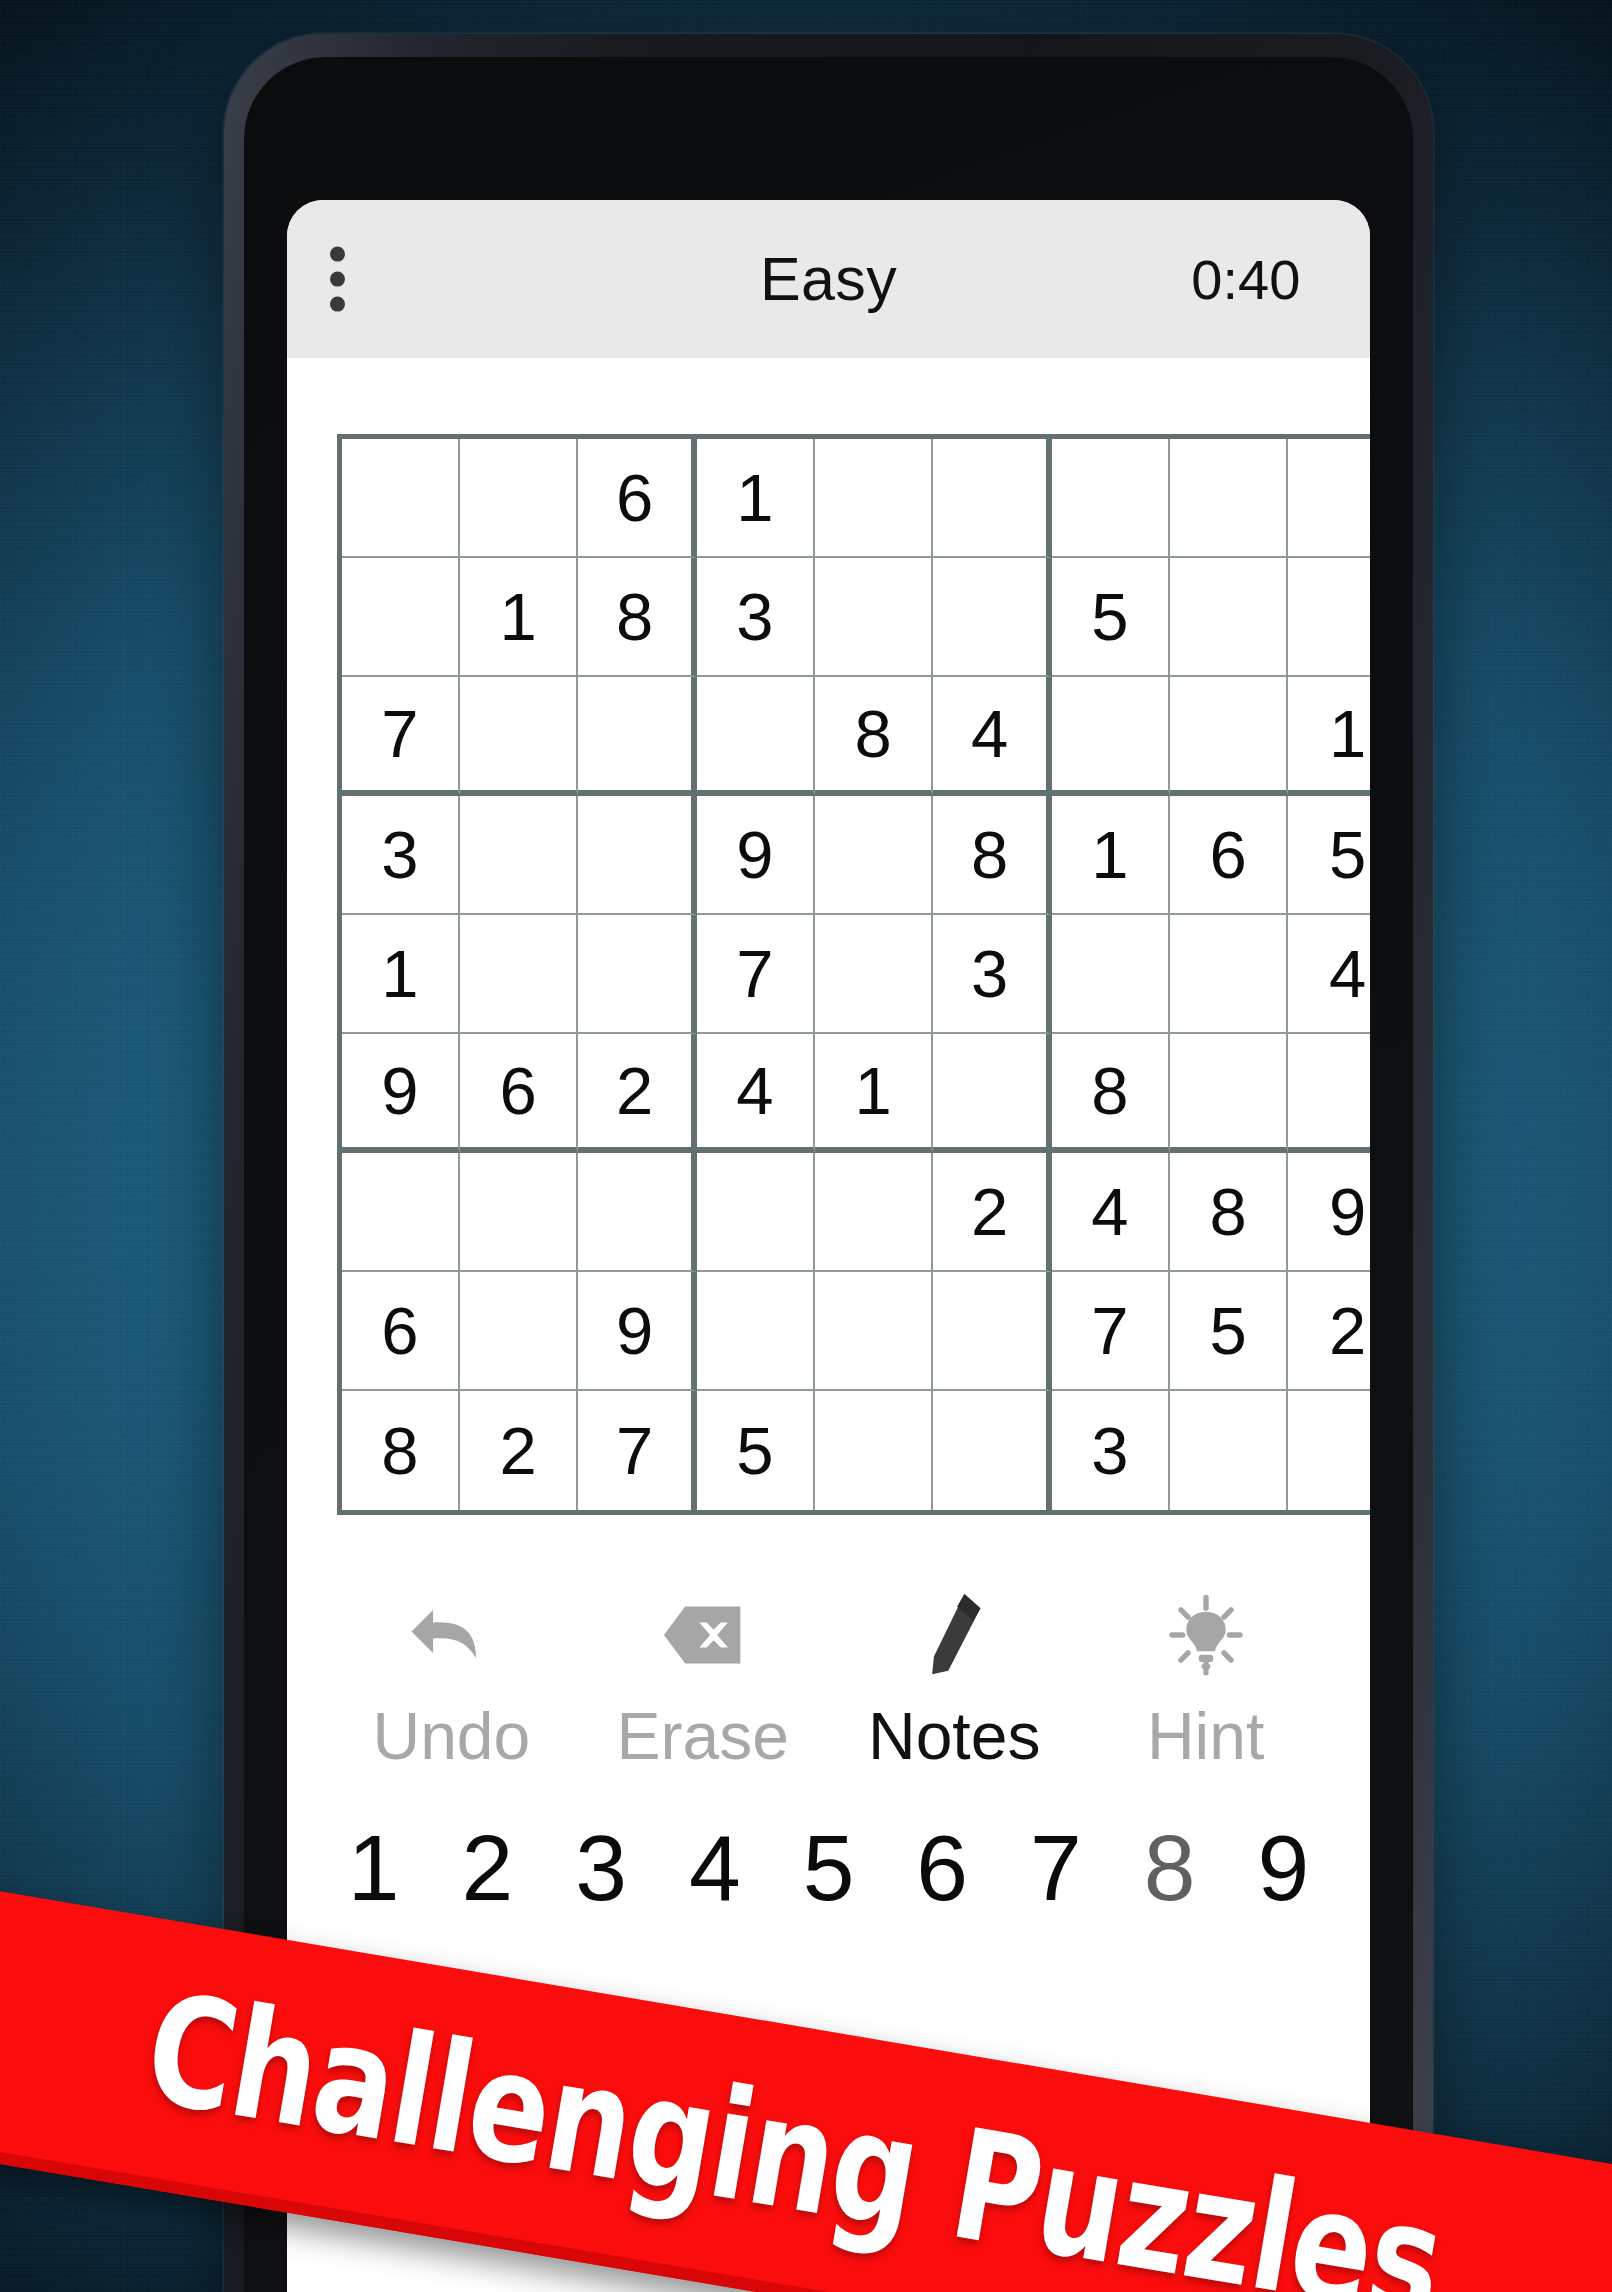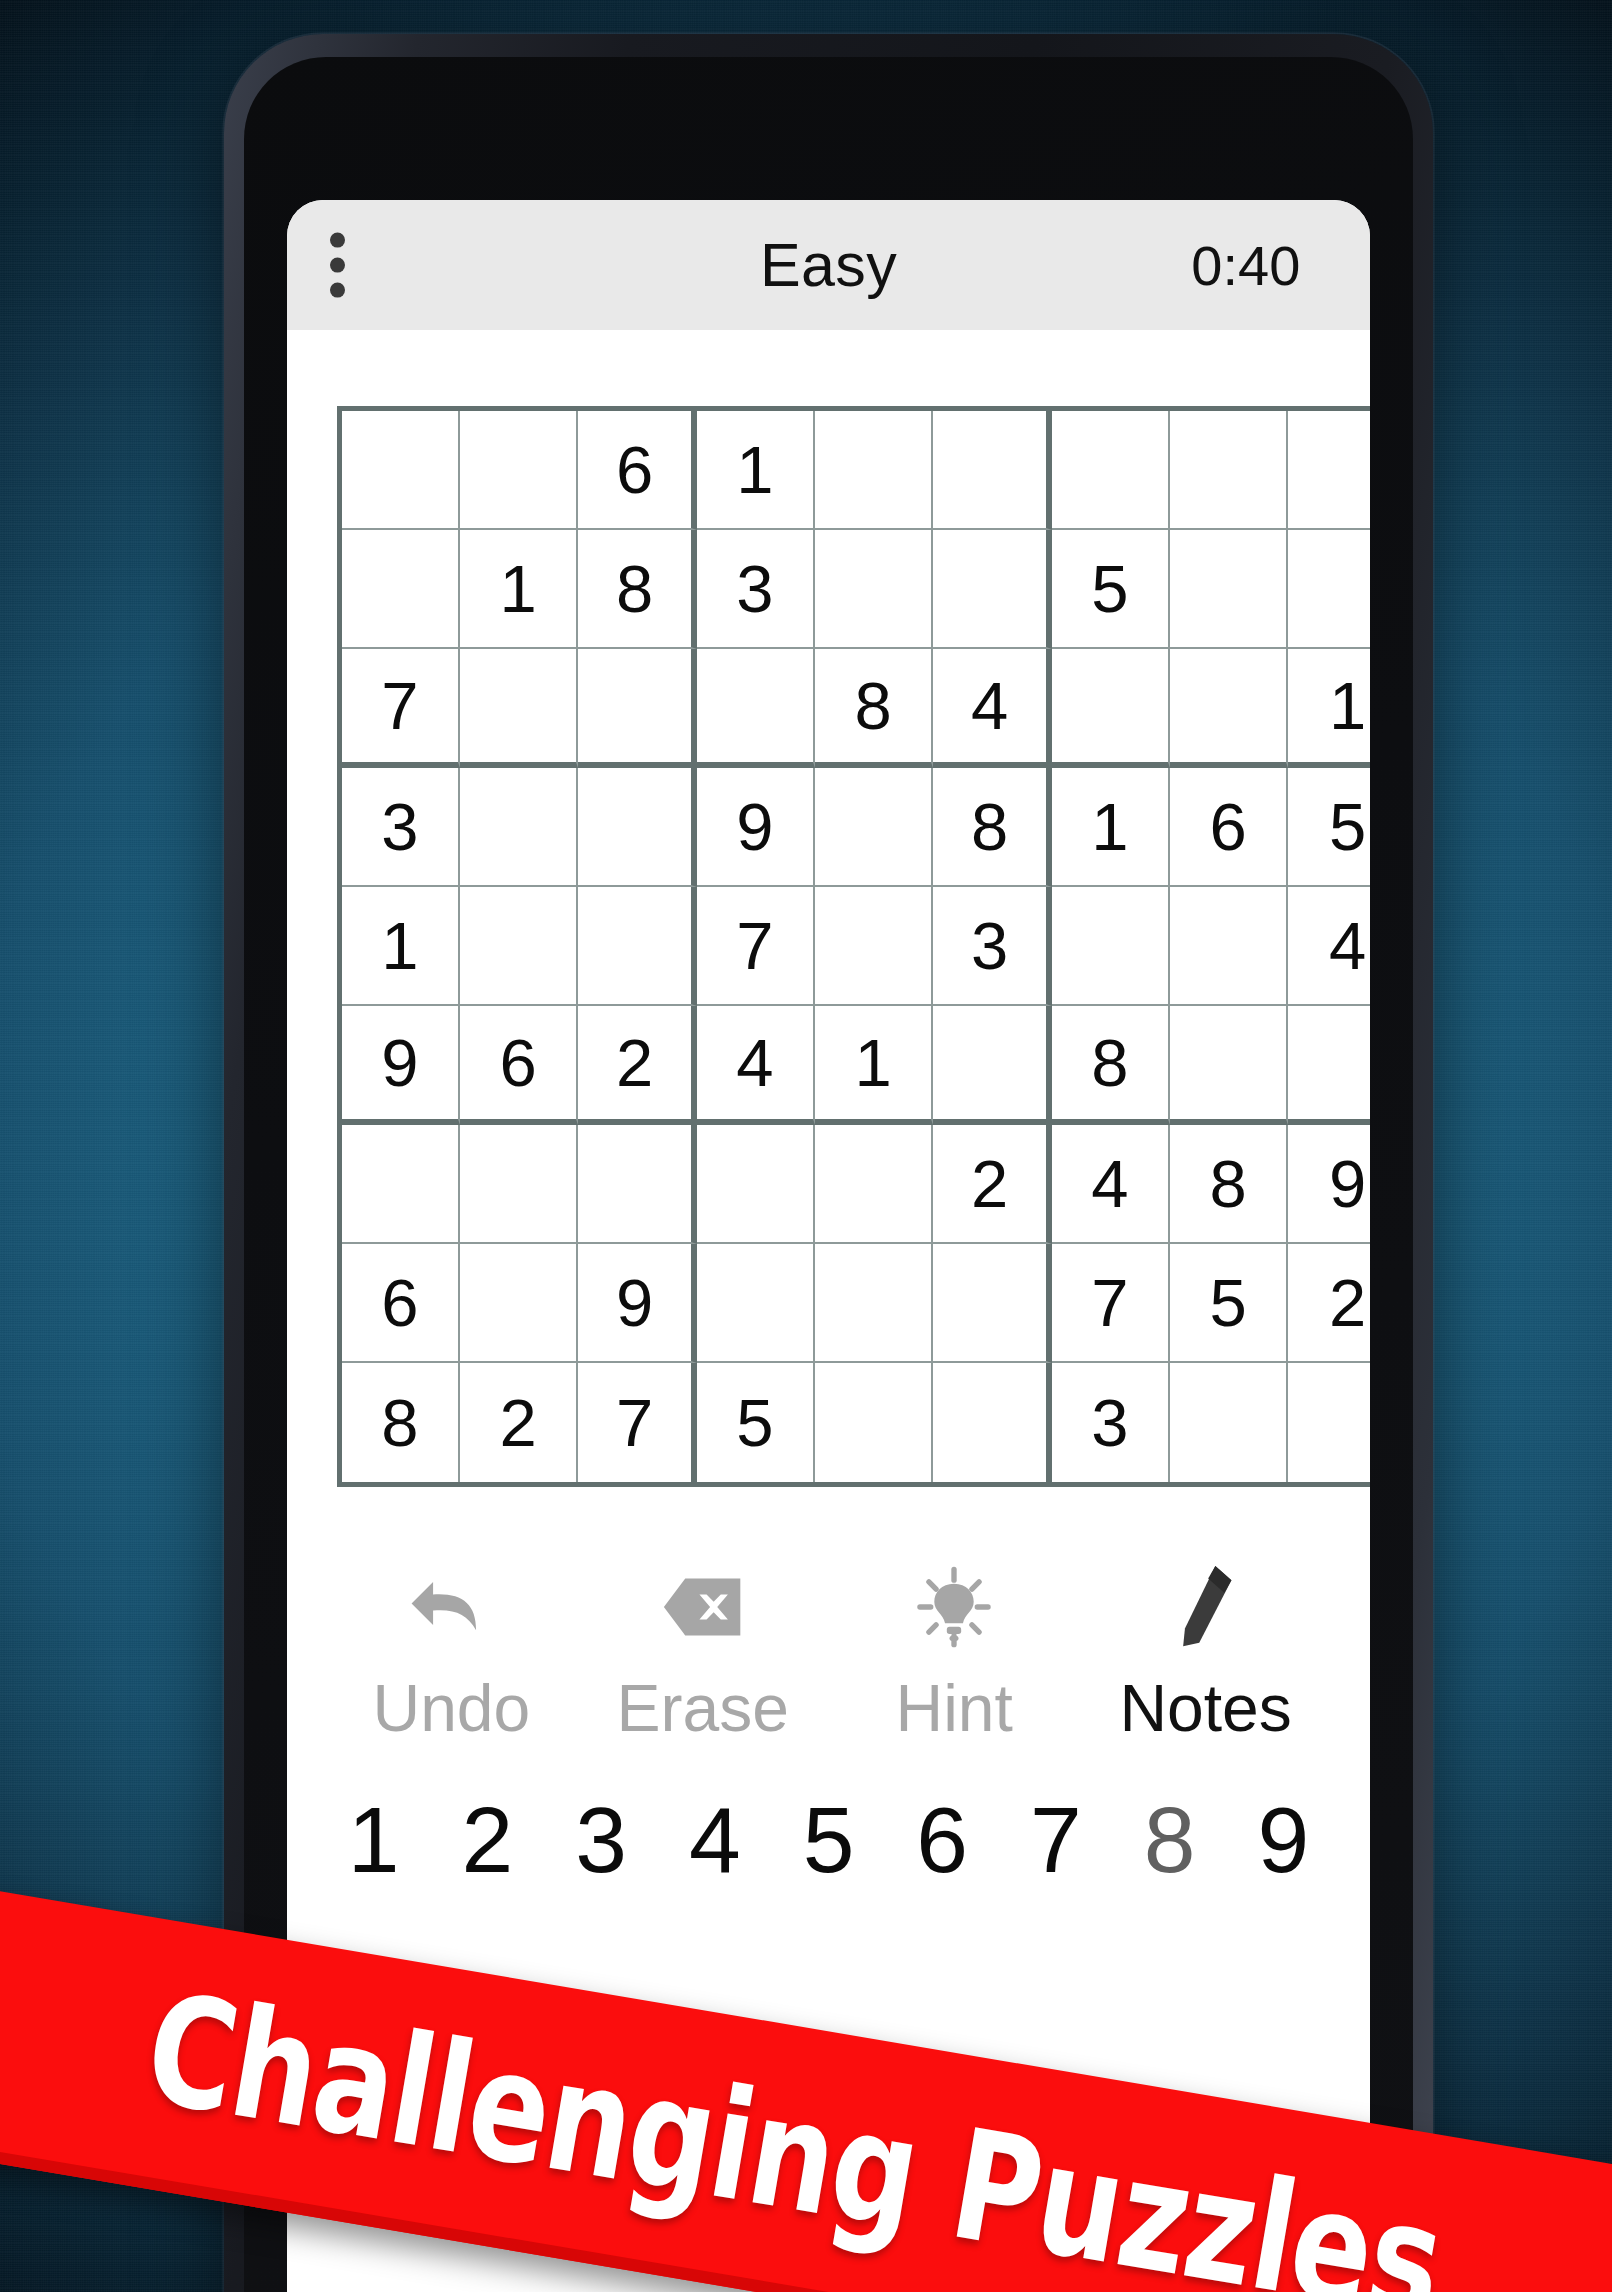--- a/index.html
+++ b/index.html
@@ -67,21 +67,21 @@
     position:absolute;
     left:43px; top:143px; right:43px; bottom:0;
     background:#ffffff;
     border-radius:36px 36px 0 0;
     overflow:hidden;
   }
 
   
   #appbar {
     position:relative;
-    height:130px;
+    height:158px;
     background:#e9e9e9;
     display:flex;
     align-items:center;
   }
   #menu-dots {
     position:absolute;
     left:43px; top:50%;
     transform:translateY(-50%);
     display:flex; flex-direction:column;
     gap:9.9px;
@@ -319,20 +319,30 @@
           </div>
 
           <div class="tool">
             <span class="tool-ico">
               <svg width="82" height="64" viewBox="0 0 46 36">
                 <path d="M13 2 L44 2 L44 34 L13 34 L1 18 Z" fill="#a6a6a6"></path>
                 <path d="M21 11 L25 11 L29 15 L33 11 L37 11 L31 18 L37 25 L33 25 L29 21 L25 25 L21 25 L27 18 Z" fill="#ffffff"></path>
               </svg>
             </span>
             <span class="tool-label">Erase</span>
+          </div>
+
+          <div class="tool active">
+            <span class="tool-ico">
+              <svg width="59" height="86" viewBox="0 0 33 48">
+                <path d="M22 1 L31 9 L13 44 L4 46 L5 36 Z" fill="#3b3b3b"></path>
+                <path d="M22 1 L31 9 L27 16 L18 8 Z" fill="#2b2b2b"></path>
+              </svg>
+            </span>
+            <span class="tool-label">Notes</span>
           </div>
 
           <div class="tool">
             <span class="tool-ico">
               <svg width="86" height="86" viewBox="0 0 48 48">
                 <g stroke="#a6a6a6" stroke-width="3" stroke-linecap="round">
                   <line x1="24" y1="3" x2="24" y2="9"></line>
                   <line x1="24" y1="40" x2="24" y2="45"></line>
                   <line x1="5" y1="24" x2="11" y2="24"></line>
                   <line x1="37" y1="24" x2="43" y2="24"></line>
@@ -342,30 +352,20 @@
                   <line x1="14" y1="34" x2="10" y2="38"></line>
                 </g>
                 <path d="M24 11 C31 11 35 16 35 21 C35 26 30 28 29 33 L19 33 C18 28 13 26 13 21 C13 16 17 11 24 11 Z" fill="#a6a6a6"></path>
                 <rect x="20" y="35" width="8" height="4" rx="1.5" fill="#a6a6a6"></rect>
                 <rect x="21.5" y="40" width="5" height="3" rx="1.5" fill="#a6a6a6"></rect>
               </svg>
             </span>
             <span class="tool-label">Hint</span>
           </div>
 
-          <div class="tool active">
-            <span class="tool-ico">
-              <svg width="59" height="86" viewBox="0 0 33 48">
-                <path d="M22 1 L31 9 L13 44 L4 46 L5 36 Z" fill="#3b3b3b"></path>
-                <path d="M22 1 L31 9 L27 16 L18 8 Z" fill="#2b2b2b"></path>
-              </svg>
-            </span>
-            <span class="tool-label">Notes</span>
-          </div>
-
         </div>
 
         <div id="numpad">
             <div class="num">1</div>
             <div class="num">2</div>
             <div class="num">3</div>
             <div class="num">4</div>
             <div class="num">5</div>
             <div class="num">6</div>
             <div class="num">7</div>

